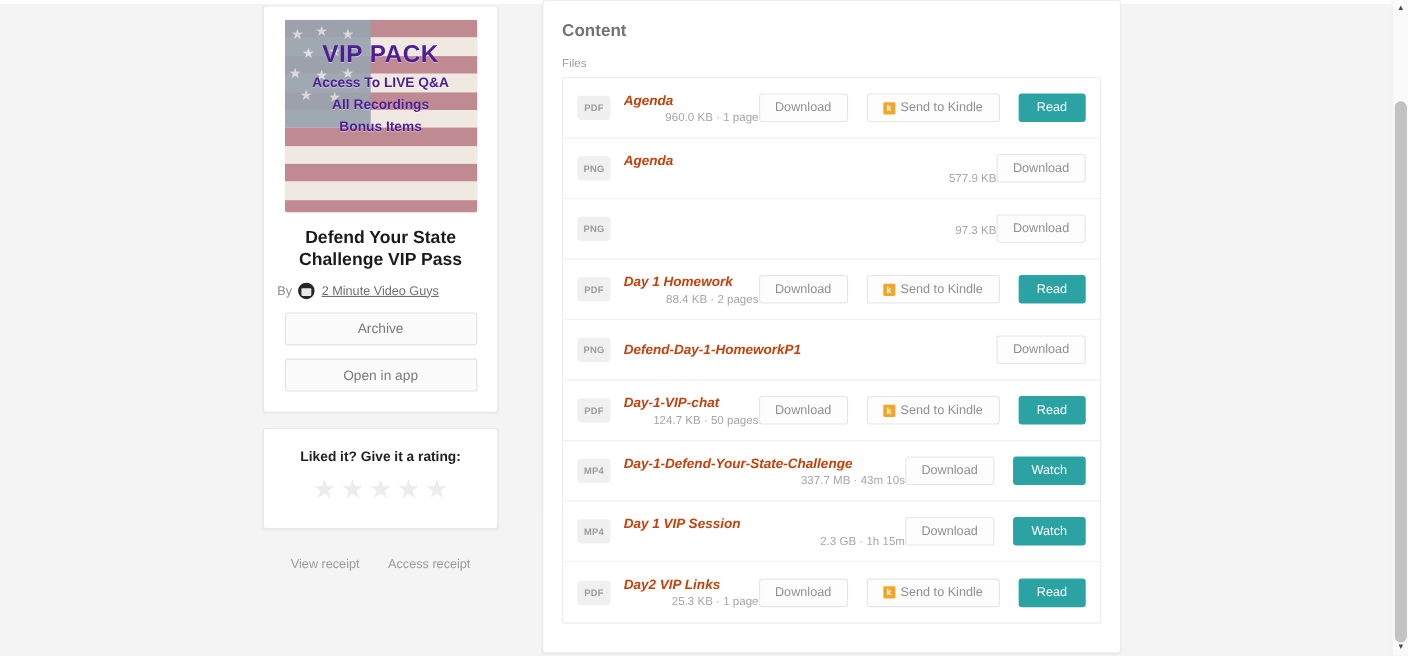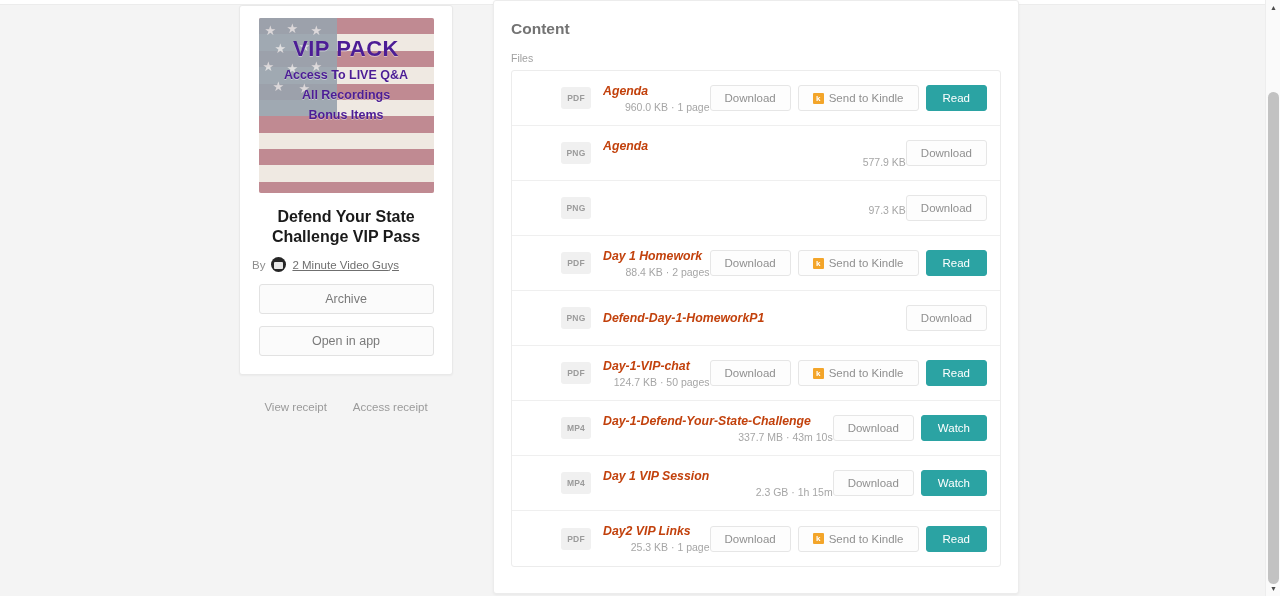--- a/index.html
+++ b/index.html
@@ -193,32 +193,31 @@
   .ftype {
     flex: 0 0 30px;
     width: 30px; height: 22px;
     border-radius: 3px;
     background: #f0f0f0;
     color: #9b9b9b;
     font-size: 8.5px;
     font-weight: bold;
     display: flex; align-items: center; justify-content: center;
     letter-spacing: .2px;
-    margin-left: 36px;
   }
   .finfo { flex: 1 1 auto; padding-left: 12px; min-width: 0; }
   .fname {
     font-size: 12.3px; font-weight: bold; color: #c2410c;
     white-space: nowrap; overflow: hidden; text-overflow: ellipsis; font-style: italic;
   }
   .fmeta { font-size: 10.5px; color: #a6a6a6; margin-top: 3px; text-align: right; }
 
   .factions {
     flex: 0 0 auto;
-    display: flex; align-items: center; gap: 7px;
+    display: flex; align-items: center; gap: 17px;
   }
   .btn {
     font-size: 11.5px;
     border-radius: 3px;
     padding: 6px 14px;
     cursor: pointer;
     white-space: nowrap;
     display: inline-flex; align-items: center; gap: 5px;
   }
   .btn-ghost {
@@ -321,20 +320,30 @@
           <div class="byline">
             <span>By</span>
             <span class="avatar"></span>
             <span class="author-link">2 Minute Video Guys</span>
           </div>
 
           <div class="btn-block">Archive</div>
           <div class="btn-block">Open in app</div>
         </div>
 
+        <div class="card rating-card">
+          <div class="rating-title">Liked it? Give it a rating:</div>
+          <div class="stars">
+            <span class="star-big">★</span>
+            <span class="star-big">★</span>
+            <span class="star-big">★</span>
+            <span class="star-big">★</span>
+            <span class="star-big">★</span>
+          </div>
+        </div>
 
         <div class="receipt-row">
           <span class="receipt-link">View receipt</span>
           <span class="receipt-link">Access receipt</span>
         </div>
       </aside>
 
       <section class="main">
         <div class="main-title">Content</div>
         <div class="section-label">Files</div>

